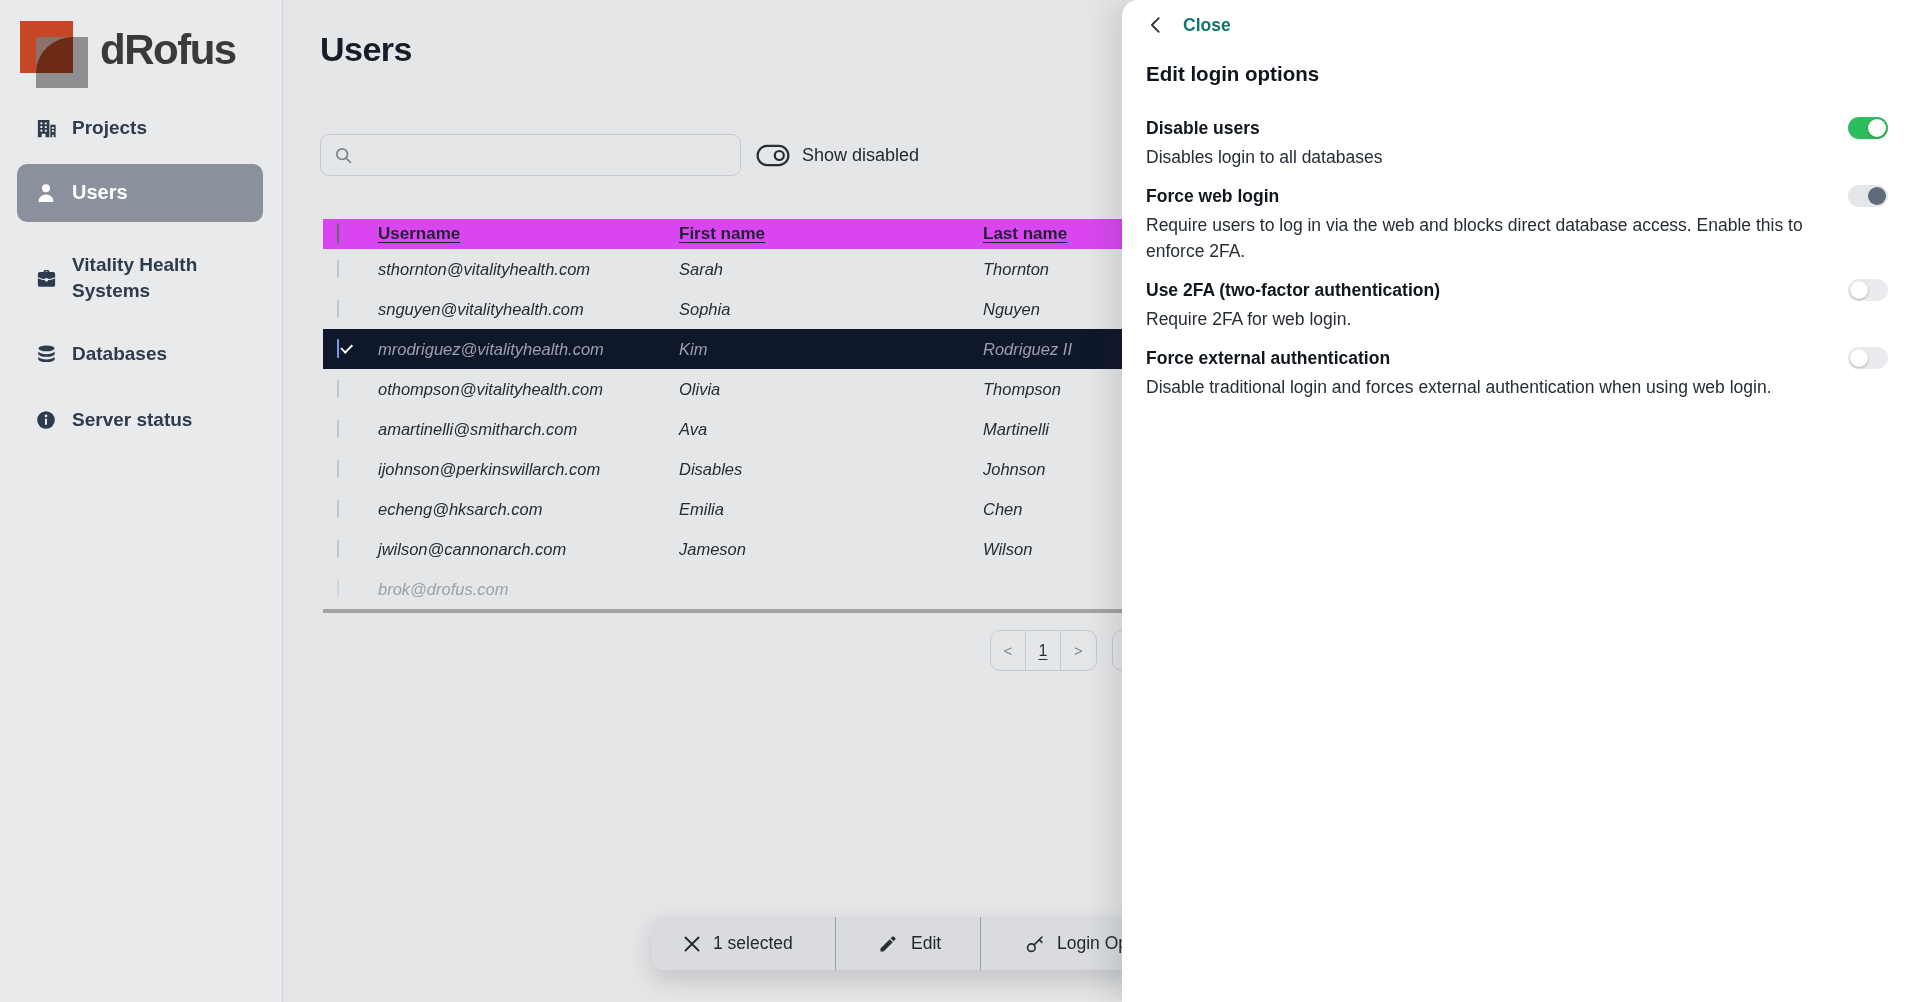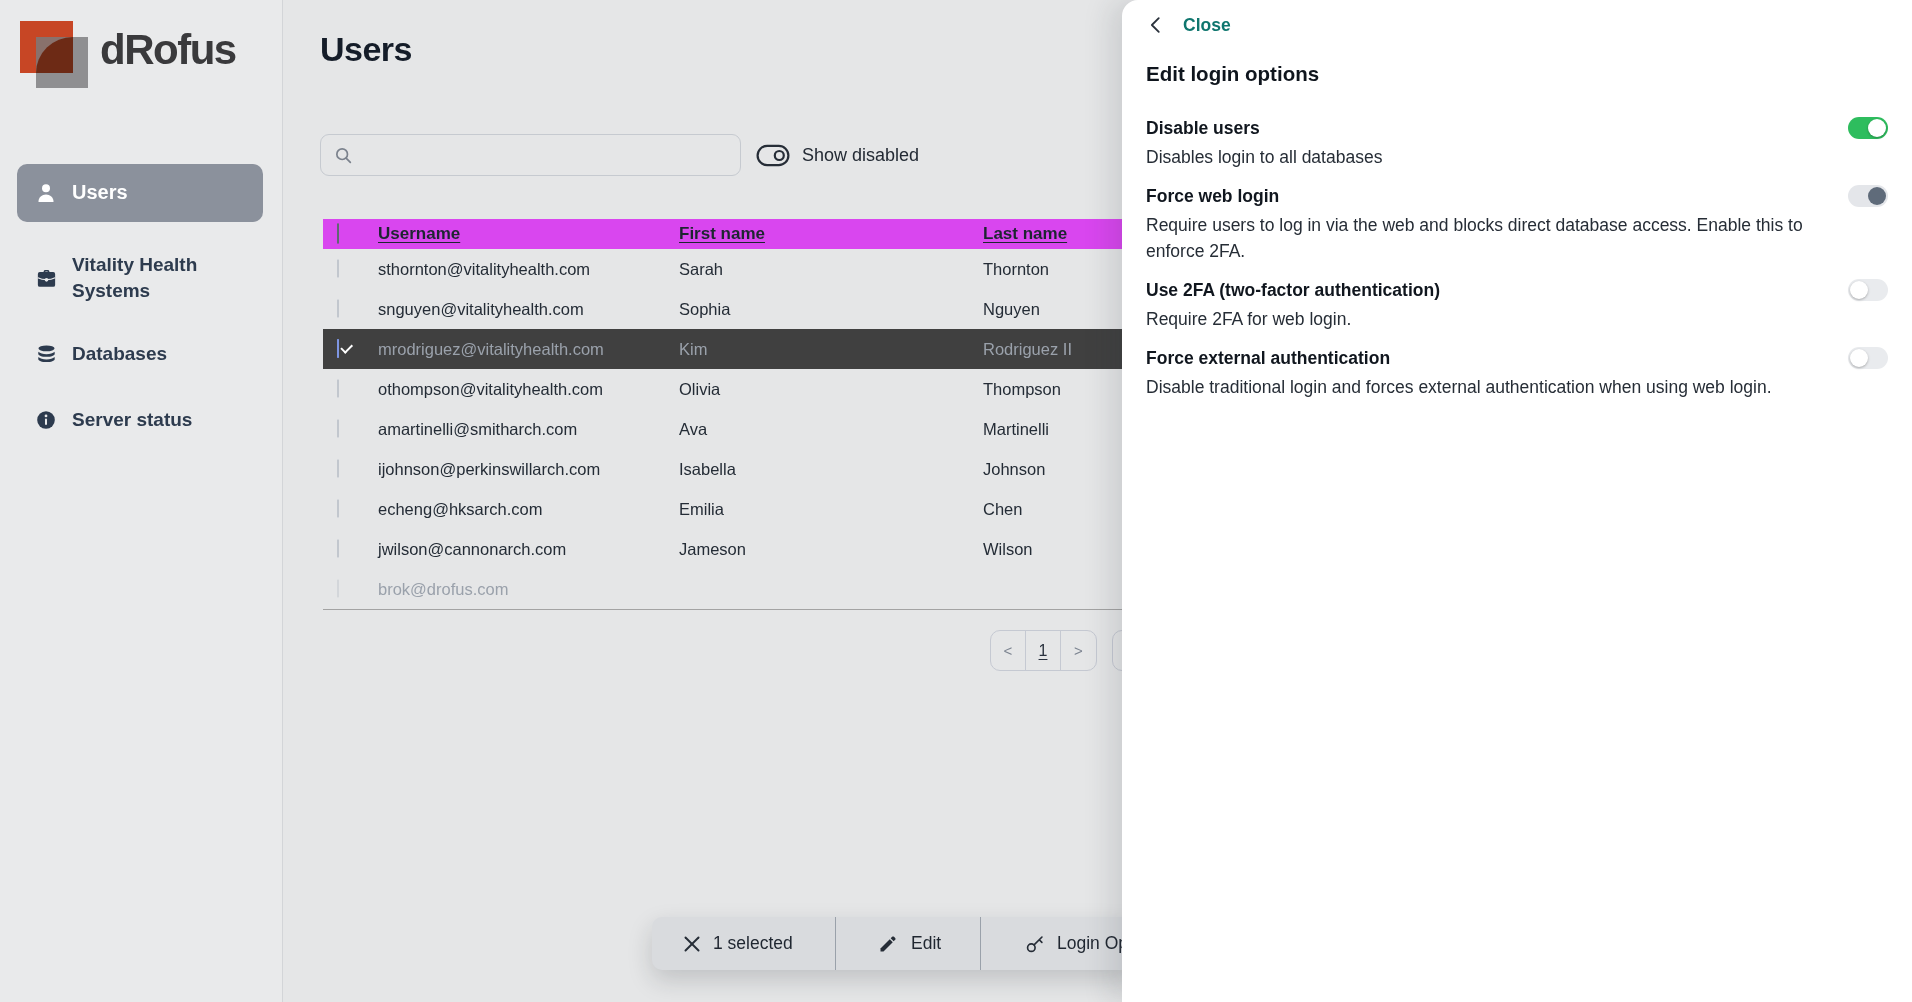--- a/index.html
+++ b/index.html
@@ -36,25 +36,25 @@
   .search-input::placeholder { color:#8a909a; }
   .show-disabled { position:absolute; left:756px; top:144px; display:flex; align-items:center; gap:12px; cursor:pointer; }
   .show-disabled .sd-label { font-size:18px; color:#232a34; }
 
   .table { position:absolute; left:323px; top:219px; width:799px; }
   .thead { position:relative; height:30px; background:#d946ef; }
   .hcell { position:absolute; top:50%; transform:translateY(-50%); font-size:17px; font-weight:700; color:#1d2530; text-decoration:underline; text-underline-offset:3px; cursor:pointer; }
   .col-cb { left:14px; } .col-user { left:55px; } .col-first { left:356px; } .col-last { left:660px; }
   .checkbox { width:17px; height:17px; border:1.5px solid #c2c7ce; border-radius:3px; background:#f5f6f7; position:relative; cursor:pointer; }
   .thead .checkbox { border-color:#5f6772; background:transparent; }
-  .tbody { border-bottom:1px solid #a3a3a3; }
+  .tbody { border-bottom:4px solid #a3a3a3;font-style:italic; }
   .trow { position:relative; height:40px; cursor:pointer; }
   .trow .cell { position:absolute; top:50%; transform:translateY(-50%); font-size:16.5px; color:#242c36; white-space:nowrap; }
   .trow .cbwrap { position:absolute; left:14px; top:50%; transform:translateY(-50%); }
-  .trow.selected { background:#404040; }
+  .trow.selected { background:#0f172a; }
   .trow.muted .cell { color:#9aa1ab; }
   .trow.checked .checkbox { background:#7e96e3; border-color:#7e96e3; }
   .trow.checked .checkbox::after { content:""; position:absolute; left:3px; top:4px; width:9px; height:4.5px; border-left:2px solid #fff; border-bottom:2px solid #fff; transform:rotate(-45deg); }
   .trow.disabled .checkbox { opacity:.5; }
 
   .pager { position:absolute; left:990px; top:630px; height:41px; display:flex; border:1px solid #c5c9d2; border-radius:10px; overflow:hidden; }
   .pager .pbtn { width:35px; height:100%; background:transparent; border:none; border-right:1px solid #c5c9d2; font-size:15px; color:#7b8390; cursor:pointer; font-family:inherit; display:flex; align-items:center; justify-content:center; }
   .pager .pbtn:last-child { border-right:none; }
   .pager .pbtn.current { color:#2a323e; font-size:16px; font-weight:500; text-decoration:underline; text-underline-offset:3px; }
   .pager-cut { position:absolute; left:1112px; top:630px; width:34px; height:41px; border:1px solid #c5c9d2; border-radius:10px; background:transparent; }
@@ -87,20 +87,38 @@
 <div class="stage">
 
   <div class="sidebar">
     <div class="logo">
       <div class="sq-orange"></div>
       <div class="sq-gray"></div>
       <div class="leaf"></div>
     </div>
     <div class="brand">dRofus</div>
 
+    <div class="nav-item ni-projects">
+      <span class="ic">
+        <svg width="23" height="23" viewBox="0 0 24 24">
+            <path fill="#2d3b4e" d="M3 21V3h12v18h-4v-3.4H7V21H3zm13 0V8h5.5v13h-2v-2.6h-1.5V21H16z"></path>
+            <g fill="#e9eaeb">
+              <rect x="5.6" y="5.6" width="2.1" height="2.1"></rect>
+              <rect x="10.2" y="5.6" width="2.1" height="2.1"></rect>
+              <rect x="5.6" y="9.4" width="2.1" height="2.1"></rect>
+              <rect x="10.2" y="9.4" width="2.1" height="2.1"></rect>
+              <rect x="5.6" y="13.2" width="2.1" height="2.1"></rect>
+              <rect x="10.2" y="13.2" width="2.1" height="2.1"></rect>
+              <rect x="17.6" y="10.4" width="2.2" height="1.9"></rect>
+              <rect x="17.6" y="13.8" width="2.2" height="1.9"></rect>
+            </g>
+          </svg>
+      </span>
+      <span class="lbl">Projects</span>
+    </div>
 
     <div class="nav-item ni-users">
       <div class="pill"></div>
       <span class="ic">
         <svg width="24" height="24" viewBox="0 0 24 24">
             <circle cx="12" cy="7.2" r="4" fill="#ffffff"></circle>
             <path d="M4.5 20.5c0-4.2 3.4-7.1 7.5-7.1s7.5 2.9 7.5 7.1v.5h-15z" fill="#ffffff"></path>
           </svg>
       </span>
       <span class="lbl">Users</span>
@@ -205,21 +223,21 @@
         <div class="trow">
           <span class="cbwrap"><span class="checkbox"></span></span>
           <span class="cell col-user">amartinelli@smitharch.com</span>
           <span class="cell col-first">Ava</span>
           <span class="cell col-last">Martinelli</span>
         </div>
 
         <div class="trow">
           <span class="cbwrap"><span class="checkbox"></span></span>
           <span class="cell col-user">ijohnson@perkinswillarch.com</span>
-          <span class="cell col-first">Isabella</span>
+          <span class="cell col-first">Disables</span>
           <span class="cell col-last">Johnson</span>
         </div>
 
         <div class="trow">
           <span class="cbwrap"><span class="checkbox"></span></span>
           <span class="cell col-user">echeng@hksarch.com</span>
           <span class="cell col-first">Emilia</span>
           <span class="cell col-last">Chen</span>
         </div>
 

